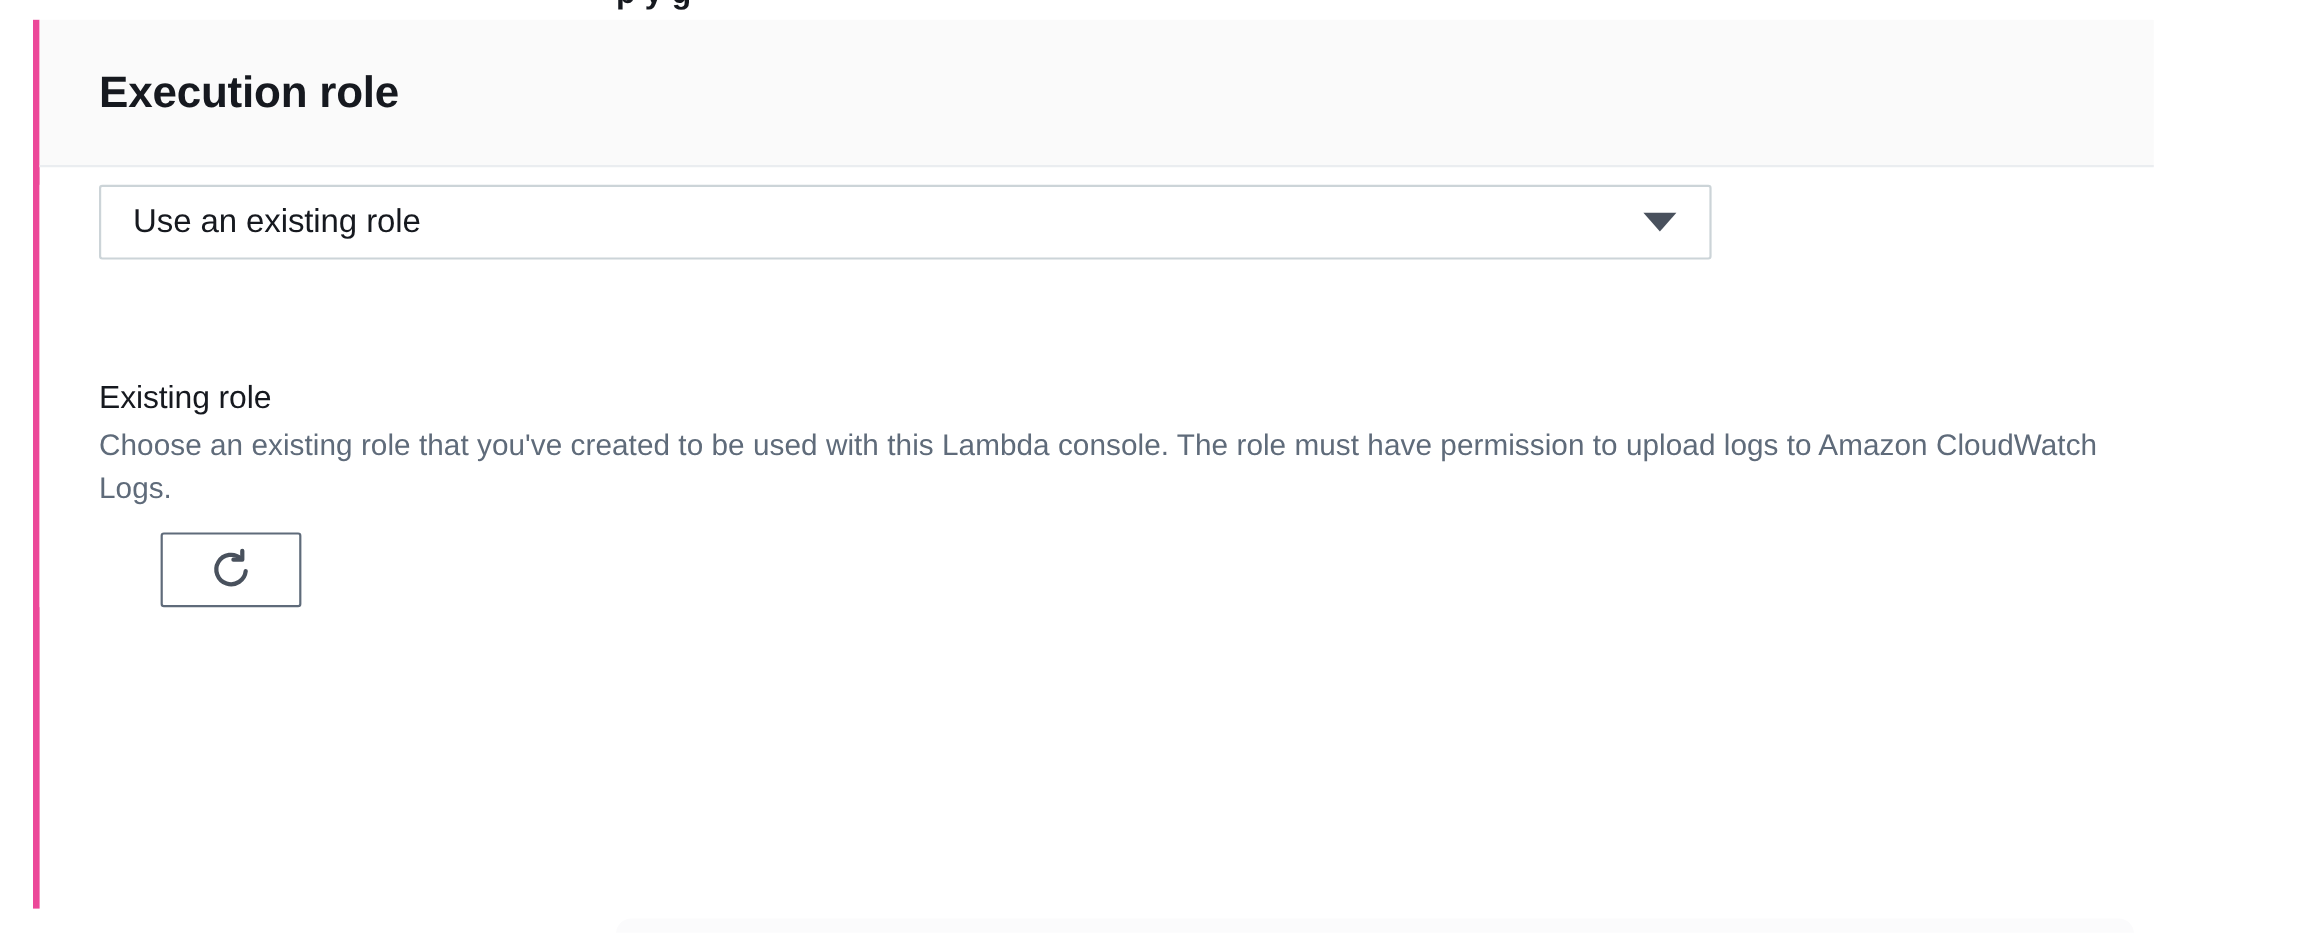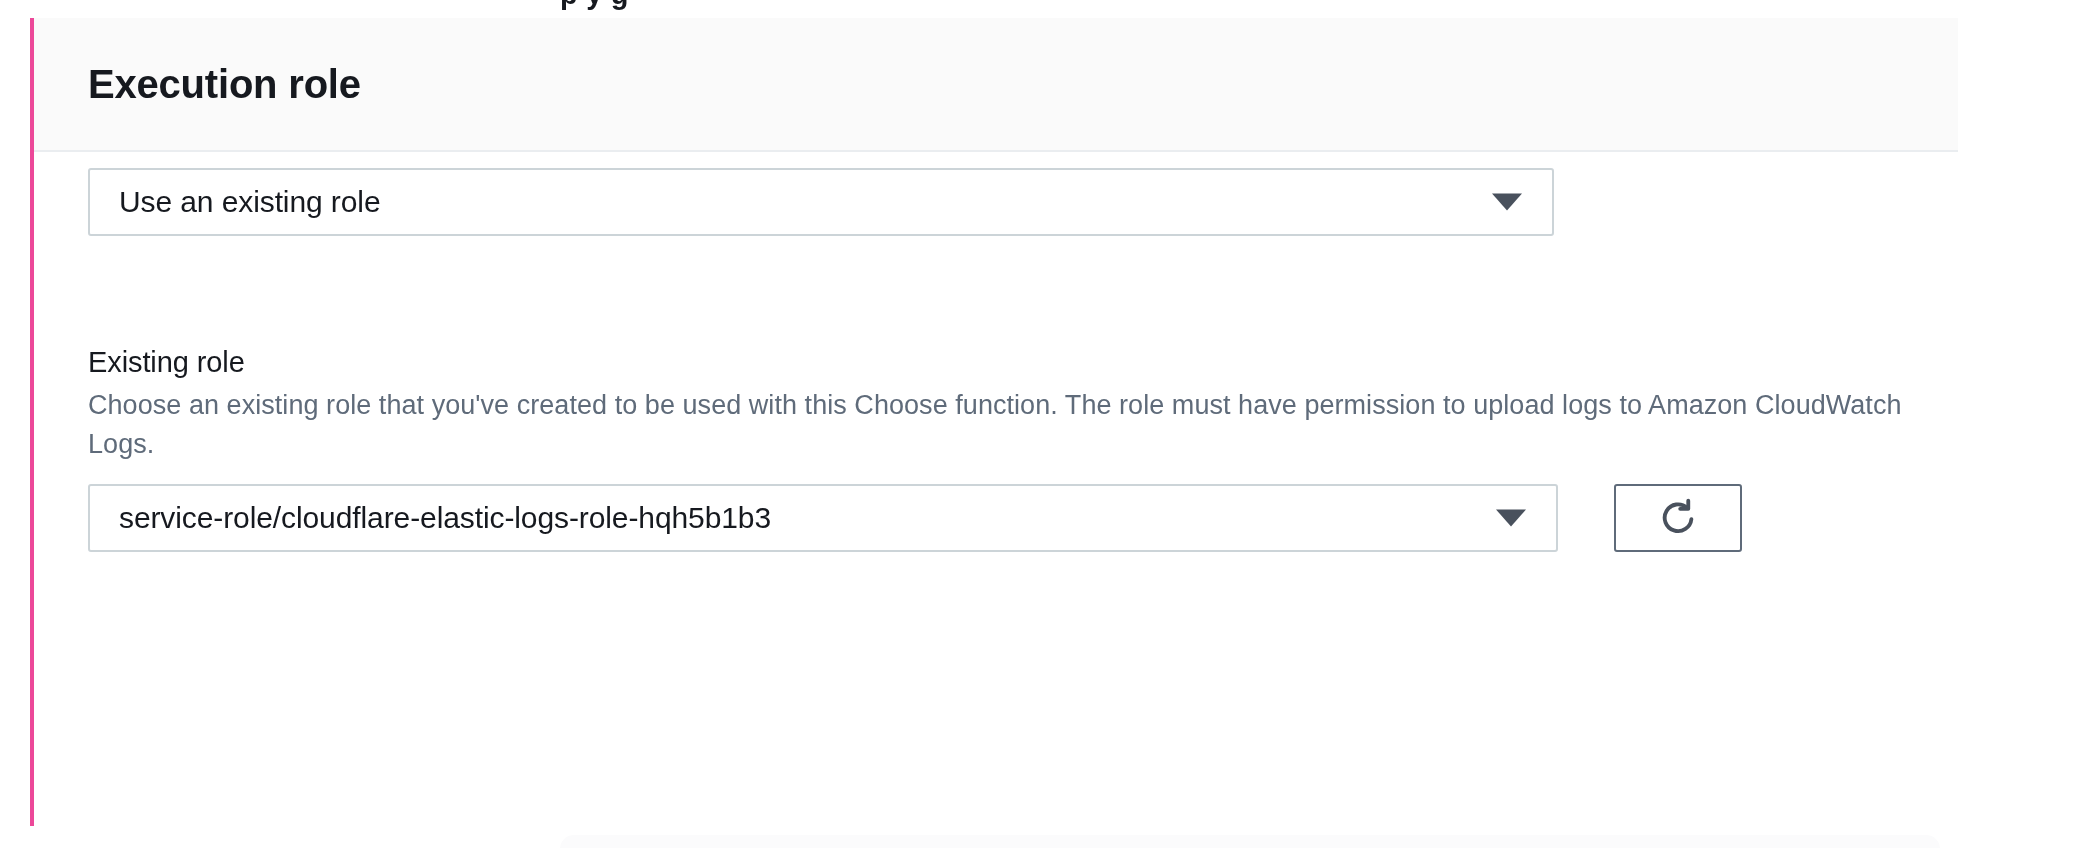--- a/index.html
+++ b/index.html
@@ -37,21 +37,21 @@
   }
 
   
   .panel {
     position: absolute;
     left: 30px;
     top: 18px;
     width: 1928px;
     height: 808px;
     background: #ffffff;
-    border-left: 4px solid #ec4899;
+    border-left: 6px solid #ec4899;
     box-sizing: border-box;
   }
 
   .panel-header {
     height: 134px;
     background: #fafafa;
     border-bottom: 2px solid #eaedf0;
     box-sizing: border-box;
     display: flex;
     align-items: center;
@@ -202,27 +202,23 @@
   <div class="panel-body">
 
 
     <div class="select" id="role-type-select">
       <span class="select-value">Use an existing role</span>
       <span class="select-caret"></span>
     </div>
 
     <div class="field-group">
       <div class="field-label">Existing role</div>
-      <p class="desc" style="max-width:1980px;">Choose an existing role that you've created to be used with this Choose function. The role must have permission to upload logs to Amazon CloudWatch Logs.</p>
+      <p class="desc" style="max-width:1980px;">Choose an existing role that you've created to be used with this Lambda console. The role must have permission to upload logs to Amazon CloudWatch Logs.</p>
 
       <div class="select-row">
-        <div class="select" id="existing-role-select">
-          <span class="select-value">service-role/cloudflare-elastic-logs-role-hqh5b1b3</span>
-          <span class="select-caret"></span>
-        </div>
 
         <button class="refresh-button">
           <svg width="44" height="44" viewBox="0 0 24 24" fill="none">
             <path d="M19.3 12.6a7.3 7.3 0 1 1-2.3-6.1" stroke="#49515d" stroke-width="2.1" stroke-linecap="round"></path>
             <path d="M17.6 2.6v4.4h-4.4" stroke="#49515d" stroke-width="2.1" stroke-linecap="round" stroke-linejoin="round"></path>
           </svg>
         </button>
       </div>
 
     </div>

